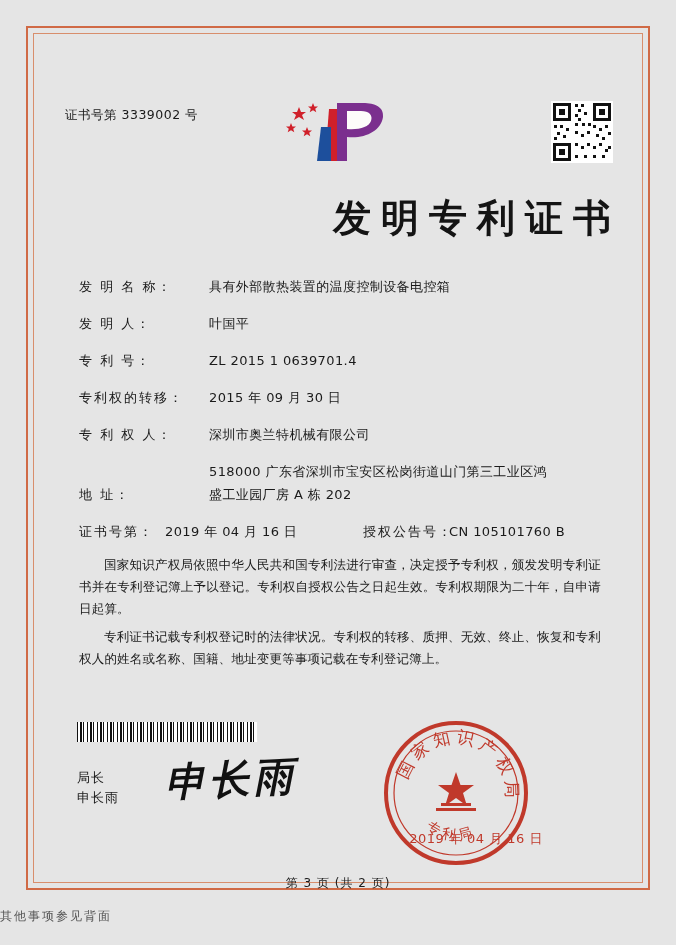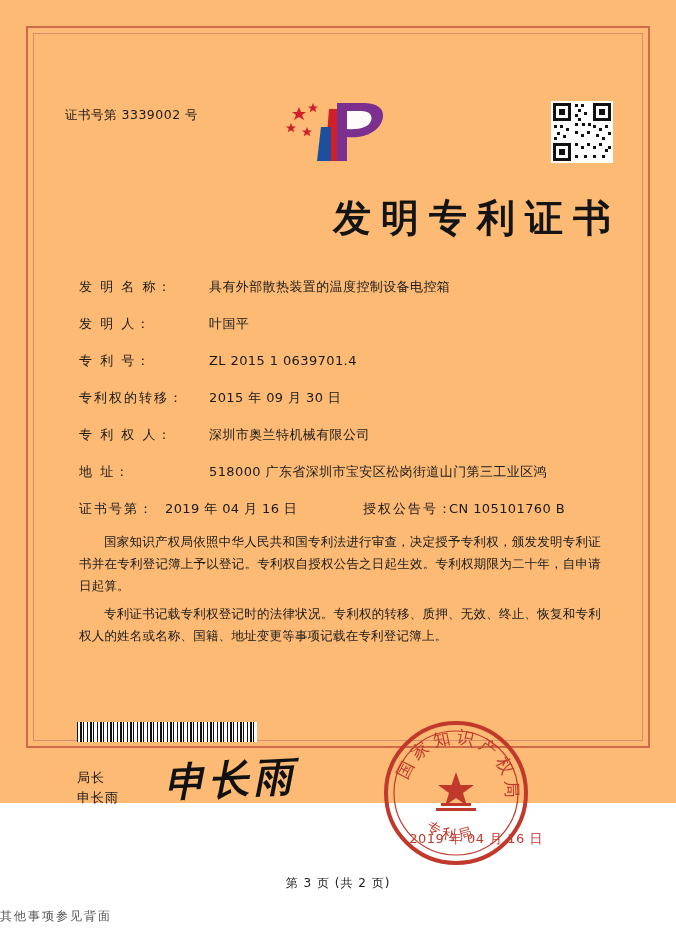--- a/index.html
+++ b/index.html
@@ -11,22 +11,22 @@
     height: 945px;
     background: #ffffff;
     font-family: "DejaVu Sans", "Liberation Sans", sans-serif;
     color: #1a1a1a;
     overflow: hidden;
   }
 
   .page {
     position: relative;
     width: 676px;
-    height: 803px;
-    background: #fdba74;
+    height: 945px;
+    background: #e5e5e5;
   }
 
   
   .border-outer {
     position: absolute;
     left: 26px;
     top: 26px;
     right: 26px;
     bottom: 55px;
     border: 2px solid #d06a46;
@@ -358,20 +358,21 @@
 
       <div class="field-row">
         <div class="field-label">专 利 权 人：</div>
         <div class="field-value">深圳市奥兰特机械有限公司</div>
       </div>
 
       <div class="field-row">
         <div class="field-label">地 址：</div>
         <div class="field-value">
           <span>518000 广东省深圳市宝安区松岗街道山门第三工业区鸿</span>
+          <span class="line2">盛工业园厂房 A 栋 202</span>
         </div>
       </div>
 
       <div class="field-row two-col">
         <div class="col">
           <div class="field-label">证书号第：</div>
           <div class="field-value">2019 年 04 月 16 日</div>
         </div>
         <div class="col">
           <div class="field-label">授权公告号：</div>

